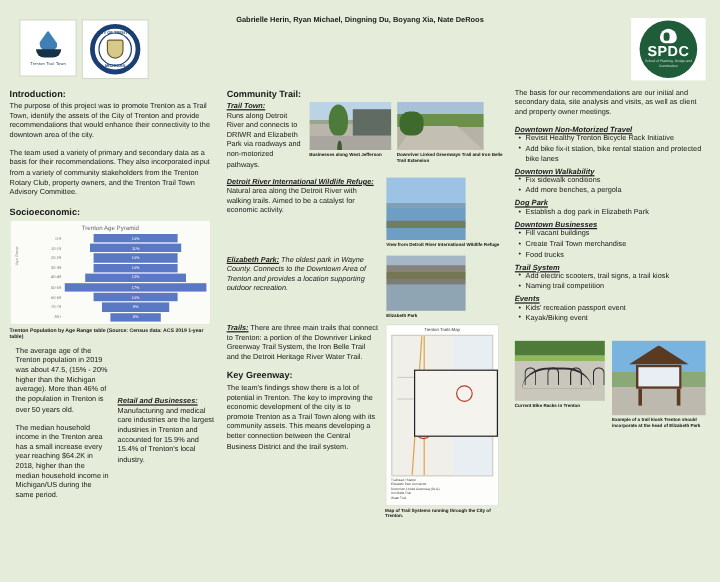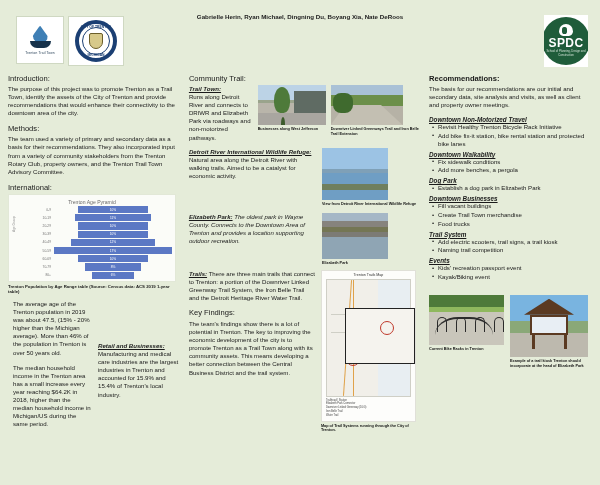--- a/index.html
+++ b/index.html
@@ -15,21 +15,21 @@
 
   
   .header { position: relative; height: 56px; }
   .logo-box {
     position: absolute; top: 3px; background: #ffffff;
     border: 1px solid #cfd8c2; display: flex; align-items: center;
     justify-content: center; flex-direction: column; overflow: hidden;
   }
   .logo-ttt { left: 8px; width: 48px; height: 48px; }
   .logo-city { left: 60px; width: 56px; height: 50px; }
-  .logo-spdc { right: 4px; top: 2px; width: 44px; height: 52px; border: none; background: #fff; align-items: center; }
+  .logo-spdc { right: 4px; top: 2px; width: 62px; height: 52px; border: none; background: #fff; align-items: center; }
 
   .ttt-drop { width: 15px; height: 22px; position: relative; }
   .ttt-drop:before {
     content: ""; position: absolute; left: 0; top: 0; width: 15px; height: 17px;
     background: #3f7fb5; border-radius: 50% 50% 50% 50% / 62% 62% 40% 40%;
     clip-path: polygon(50% 0%, 100% 62%, 100% 100%, 0 100%, 0 62%);
   }
   .ttt-boat { position: absolute; bottom: 0; left: -3px; width: 21px; height: 7px;
     background: #16314a; border-radius: 0 0 11px 11px; }
   .ttt-cap { font-size: 3.2px; color: #16314a; margin-top: 3px; letter-spacing: .2px; }
@@ -58,21 +58,21 @@
   .authors { text-align: center; font-size: 6.2px; font-weight: bold; margin-top: 7px;
     color: #222; }
 
   
   .columns { display: flex; gap: 8px; margin-top: 5px; }
   .col { position: relative; }
   .col-left  { width: 175px; }
   .col-mid   { width: 235px; }
   .col-right { width: 165px; }
 
-  h2.sec { font-size: 7.6px; font-weight: normal; margin-bottom: 2px; }
+  h2.sec { font-size: 7.6px; font-weight: bold; margin-bottom: 2px; }
   p.body { font-size: 6.1px; line-height: 1.33; margin-bottom: 7px; }
   .lead-in { font-style: italic; font-weight: bold; text-decoration: underline; }
 
   
   .socio-chart {
     background: #fbfcf8; border: 1px solid #e2e8d7; width: 168px; height: 88px;
     margin-top: 2px; position: relative; padding: 4px 3px 3px 3px;
   }
   .chart-title { font-size: 5.1px; color: #6a6a6a; text-align: center; margin-bottom: 1px; }
   .pyramid { position: relative; height: 72px; padding-left: 22px; }
@@ -204,24 +204,23 @@
 
     <div class="authors">Gabrielle Herin, Ryan Michael, Dingning Du, Boyang Xia, Nate DeRoos</div>
   </div>
 
   <div class="columns">
 
     <div class="col col-left">
       <h2 class="sec">Introduction:</h2>
       <p class="body">The purpose of this project was to promote Trenton as a Trail Town, identify the assets of the City of Trenton and provide recommendations that would enhance their connectivity to the downtown area of the city.</p>
 
-      <h2 class="sec">Methods:</h2>
       <p class="body">The team used a variety of primary and secondary data as a basis for their recommendations. They also incorporated input from a variety of community stakeholders from the Trenton Rotary Club, property owners, and the Trenton Trail Town Advisory Committee.</p>
 
-      <h2 class="sec">International:</h2>
+      <h2 class="sec">Socioeconomic:</h2>
 
       <div class="socio-chart">
         <div class="chart-title">Trenton Age Pyramid</div>
         <div class="pyramid">
           <div class="axis-label">Age Group</div>
           <div id="pyramid-rows">
               <div class="prow">
                 <div class="alabel">0-9</div>
                 <div class="bar-wrap">
                   <div class="bar" style="width: 58.8235%; background: rgb(91, 120, 196);">
@@ -348,21 +347,21 @@
           <span class="ph ph-park"></span>
           <figcaption>Elizabeth Park</figcaption>
         </figure>
       </div>
 
       <div class="asset-block" style="margin-top:4px">
         <div class="asset-text" style="width:132px">
           <p style="margin-bottom:6px">
             <span class="lead-in">Trails:</span><span> There are three main trails that connect to Trenton: a portion of the Downriver Linked Greenway Trail System, the Iron Belle Trail and the Detroit Heritage River Water Trail.</span>
           </p>
-          <h2 class="sec">Key Findings:</h2>
+          <h2 class="sec">Key Greenway:</h2>
           <p>The team's findings show there is a lot of potential in Trenton. The key to improving the economic development of the city is to promote Trenton as a Trail Town along with its community assets. This means developing a better connection between the Central Business District and the trail system.</p>
         </div>
 
         <figure>
           <span class="ph ph-map">
             <span class="map-title" style="display:block">Trenton Trails Map</span>
             <span class="map-canvas" style="display:block">
               <span class="m-water"></span>
               <span class="m-road" style="left:26px;top:0;width:1.4px;height:100%;"></span>
               <span class="m-road" style="left:20px;top:0;width:1px;height:100%;transform:rotate(4deg);"></span>
@@ -380,21 +379,20 @@
                 <span style="display: block;">Iron Belle Trail</span>
                 <span style="display: block;">Water Trail</span>
               </span>
           </span>
           <figcaption>Map of  Trail Systems running through the City of Trenton.</figcaption>
         </figure>
       </div>
     </div>
 
     <div class="col col-right">
-      <h2 class="rec-head">Recommendations:</h2>
       <p class="body">The basis for our recommendations are our initial and secondary data, site analysis and visits, as well as client and property owner meetings.</p>
 
       <div id="rec-groups">
           <div class="subhead">Downtown Non-Motorized Travel</div>
           <ul class="recs">
             <li>Revisit Healthy Trenton Bicycle Rack Initiative</li>
             <li>Add bike fix-it station, bike rental station and protected bike lanes</li>
           </ul>
           <div class="subhead">Downtown Walkability</div>
           <ul class="recs">

